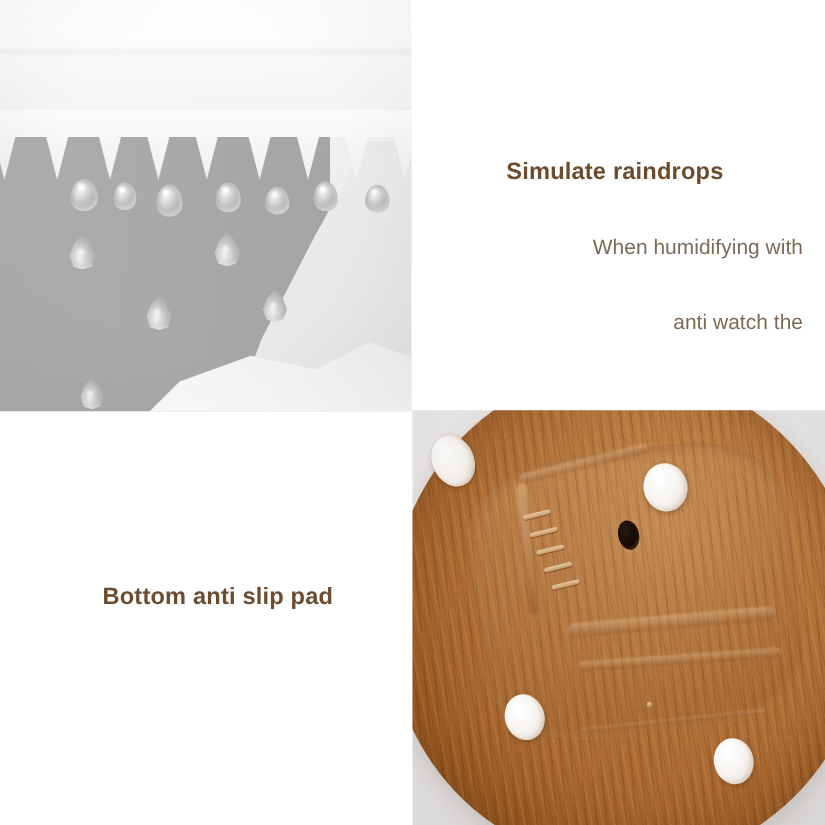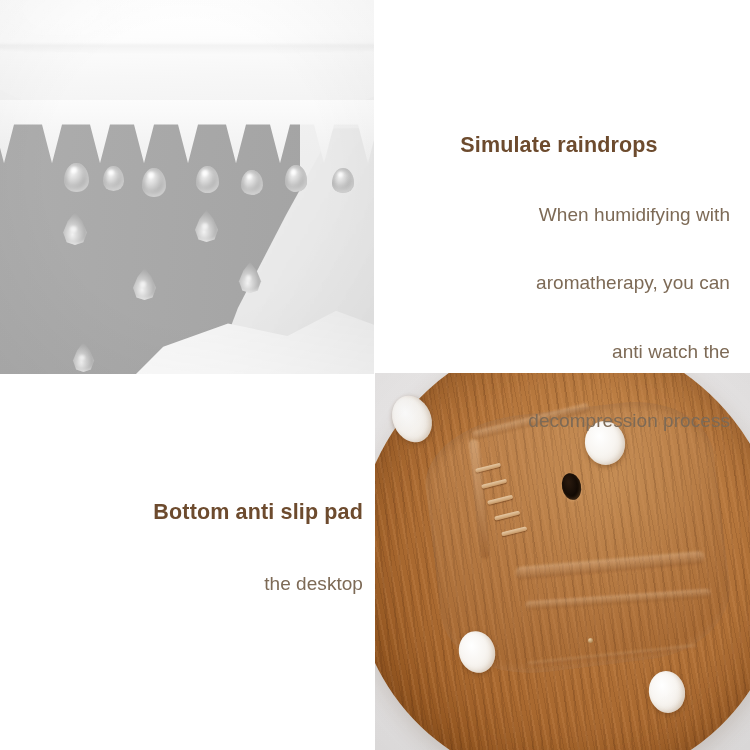--- a/index.html
+++ b/index.html
@@ -244,29 +244,29 @@
 
   .wb-vignette {
     position:absolute; inset:0;
     background:radial-gradient(ellipse at 54% 48%, rgba(0,0,0,0) 58%, rgba(0,0,0,0.05) 100%);
     pointer-events:none;
   }
 
   
   .text-tr {
     position:absolute;
-    left:400px; top:133px;
+    left:400px; top:144px;
     width:330px;
     text-align:right;
   }
   .text-bl {
     position:absolute;
-    left:33px; top:500px;
+    left:33px; top:530px;
     width:330px;
-    text-align:right;
+    text-align:center;
   }
   .heading {
     font-size:21.5px;
     font-weight:bold;
     color:#6d4b2e;
     letter-spacing:0.15px;
     line-height:1.2;
     white-space:nowrap;
   }
   .text-tr .heading { text-align:center; padding-right:12px; }
@@ -344,26 +344,23 @@
     <div class="pad pad-bl"></div>
     <div class="pad pad-br"></div>
 
     <div class="wb-vignette"></div>
   </div>
 
   <div class="text-tr">
     <div class="heading">Simulate raindrops</div>
     <div class="body-copy">
       <span class="ln">When humidifying with</span>
-      <span class="ln">aromatherapy, you can</span>
       <span class="ln">anti watch the</span>
-      <span class="ln">decompression process</span>
     </div>
   </div>
 
   <div class="text-bl">
     <div class="heading">Bottom anti slip pad</div>
     <div class="body-copy">
-      <span class="ln">the desktop</span>
     </div>
   </div>
 
 </div>
 
 </body></html>

